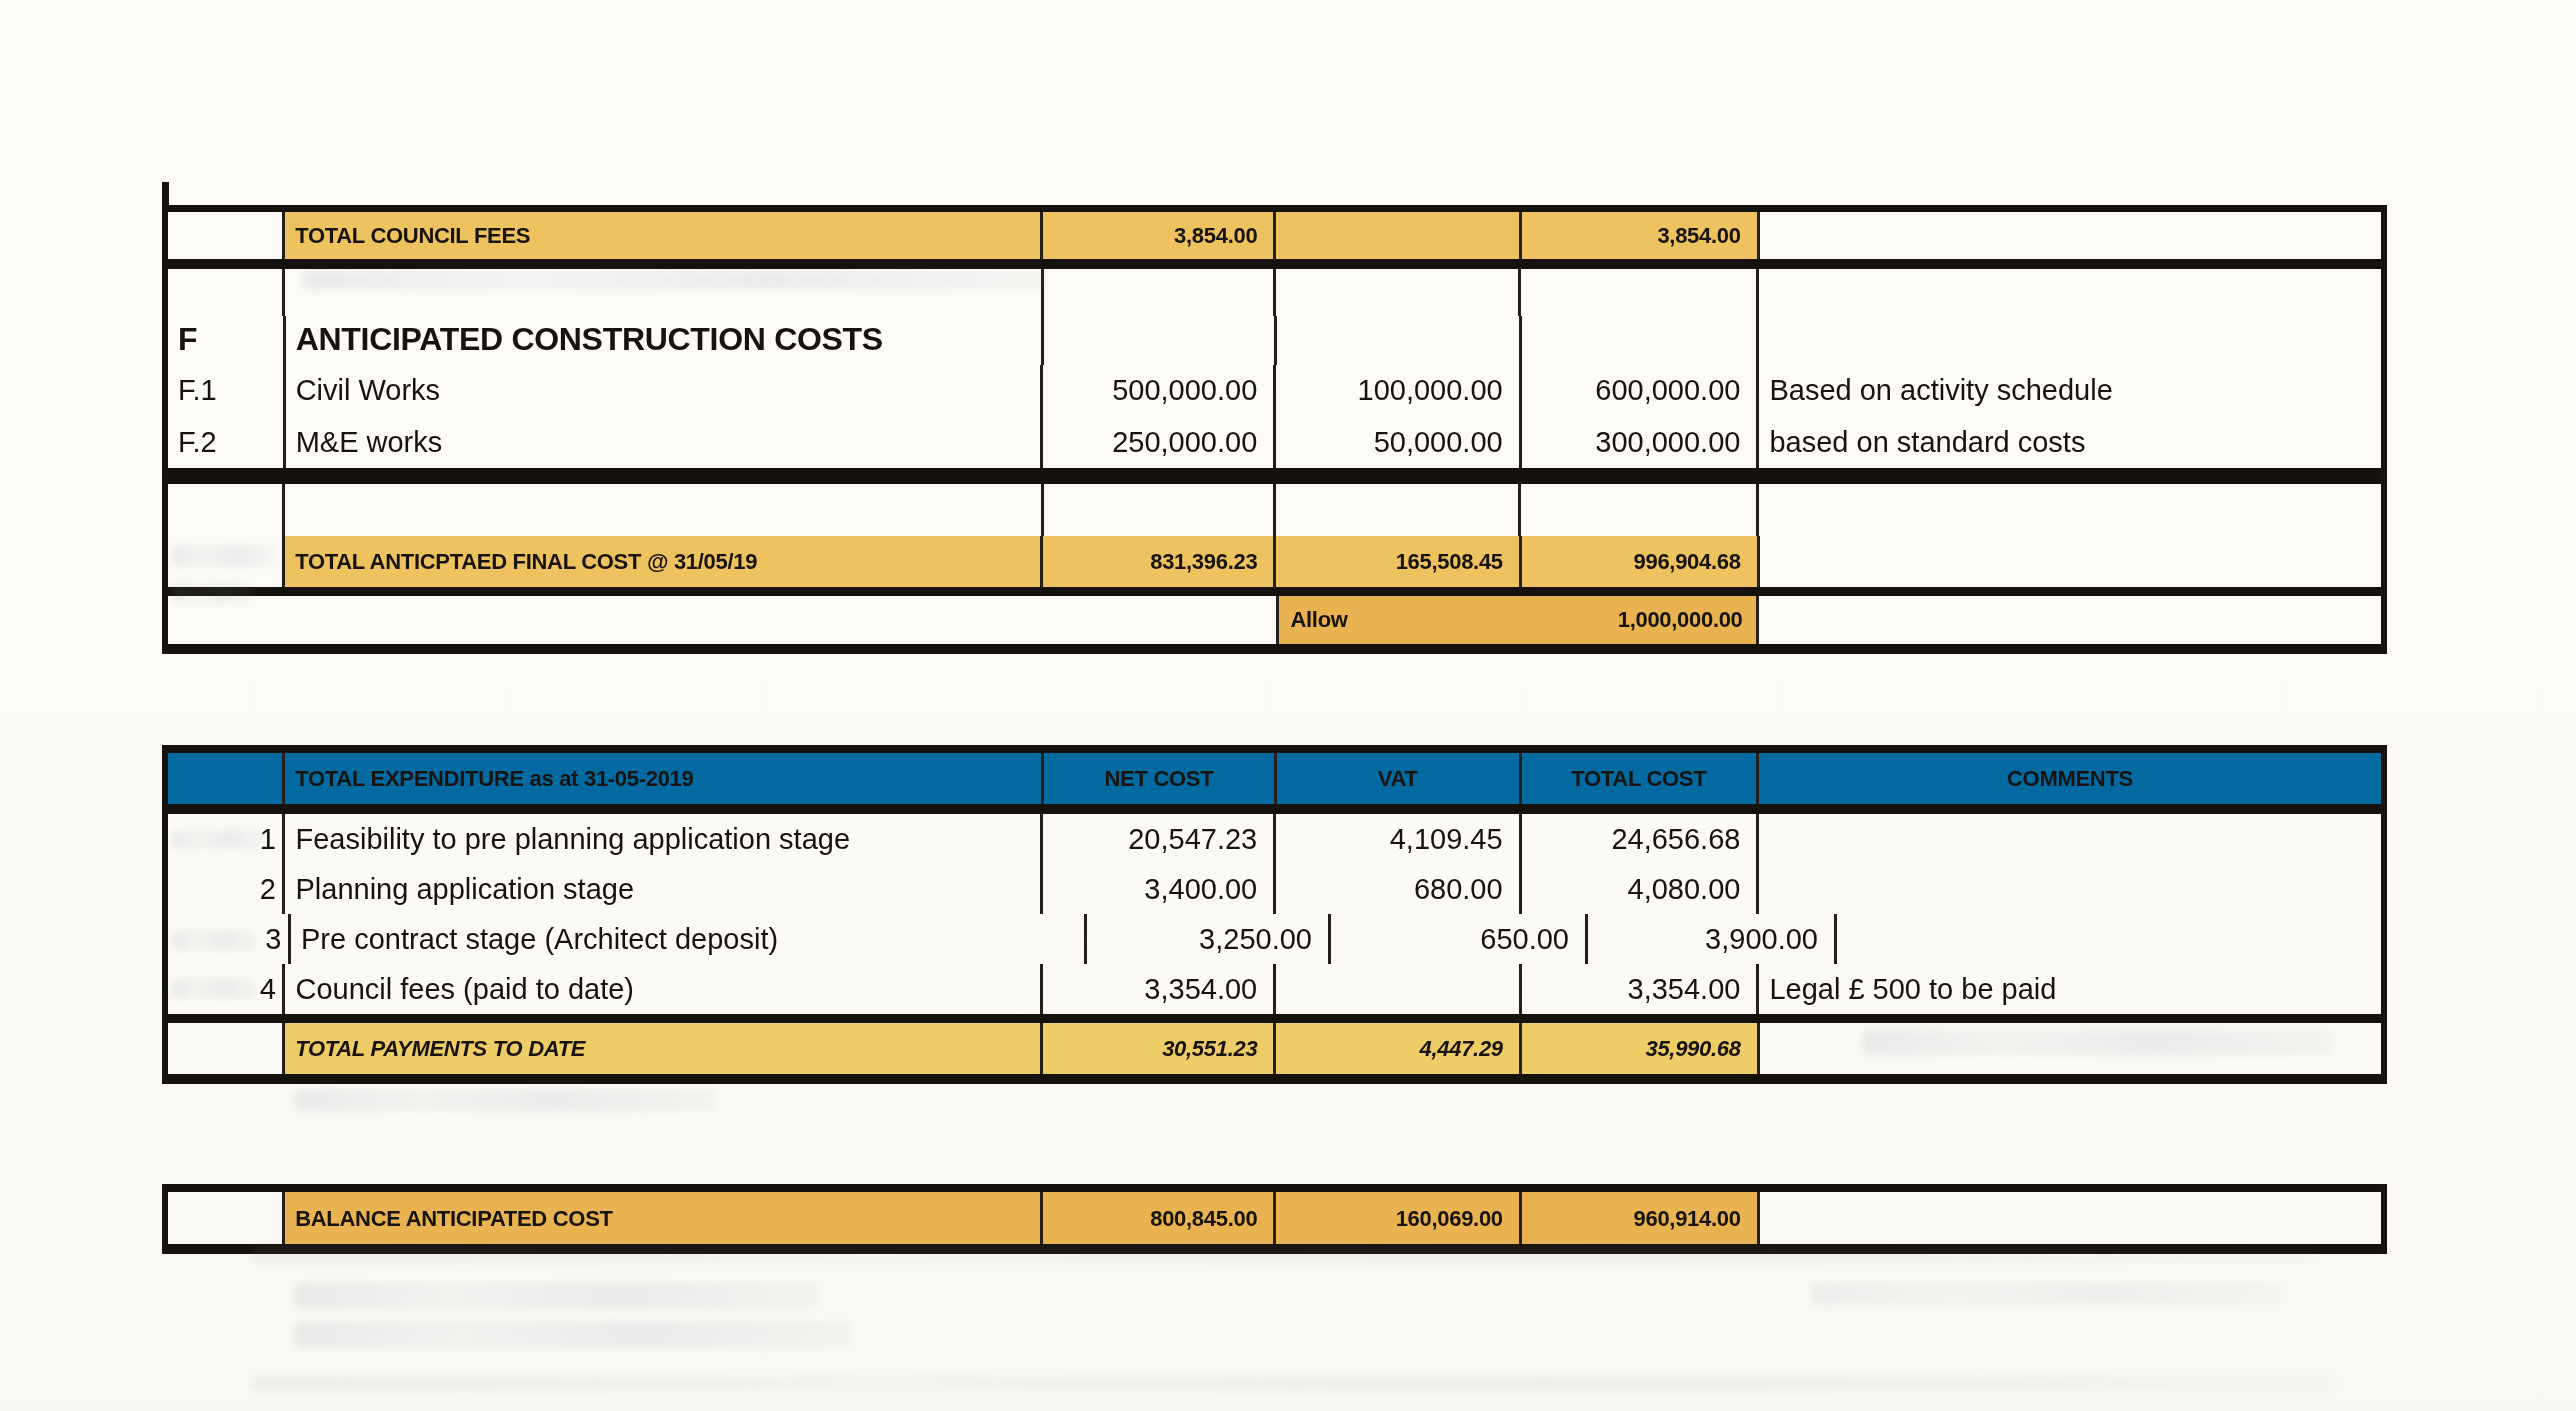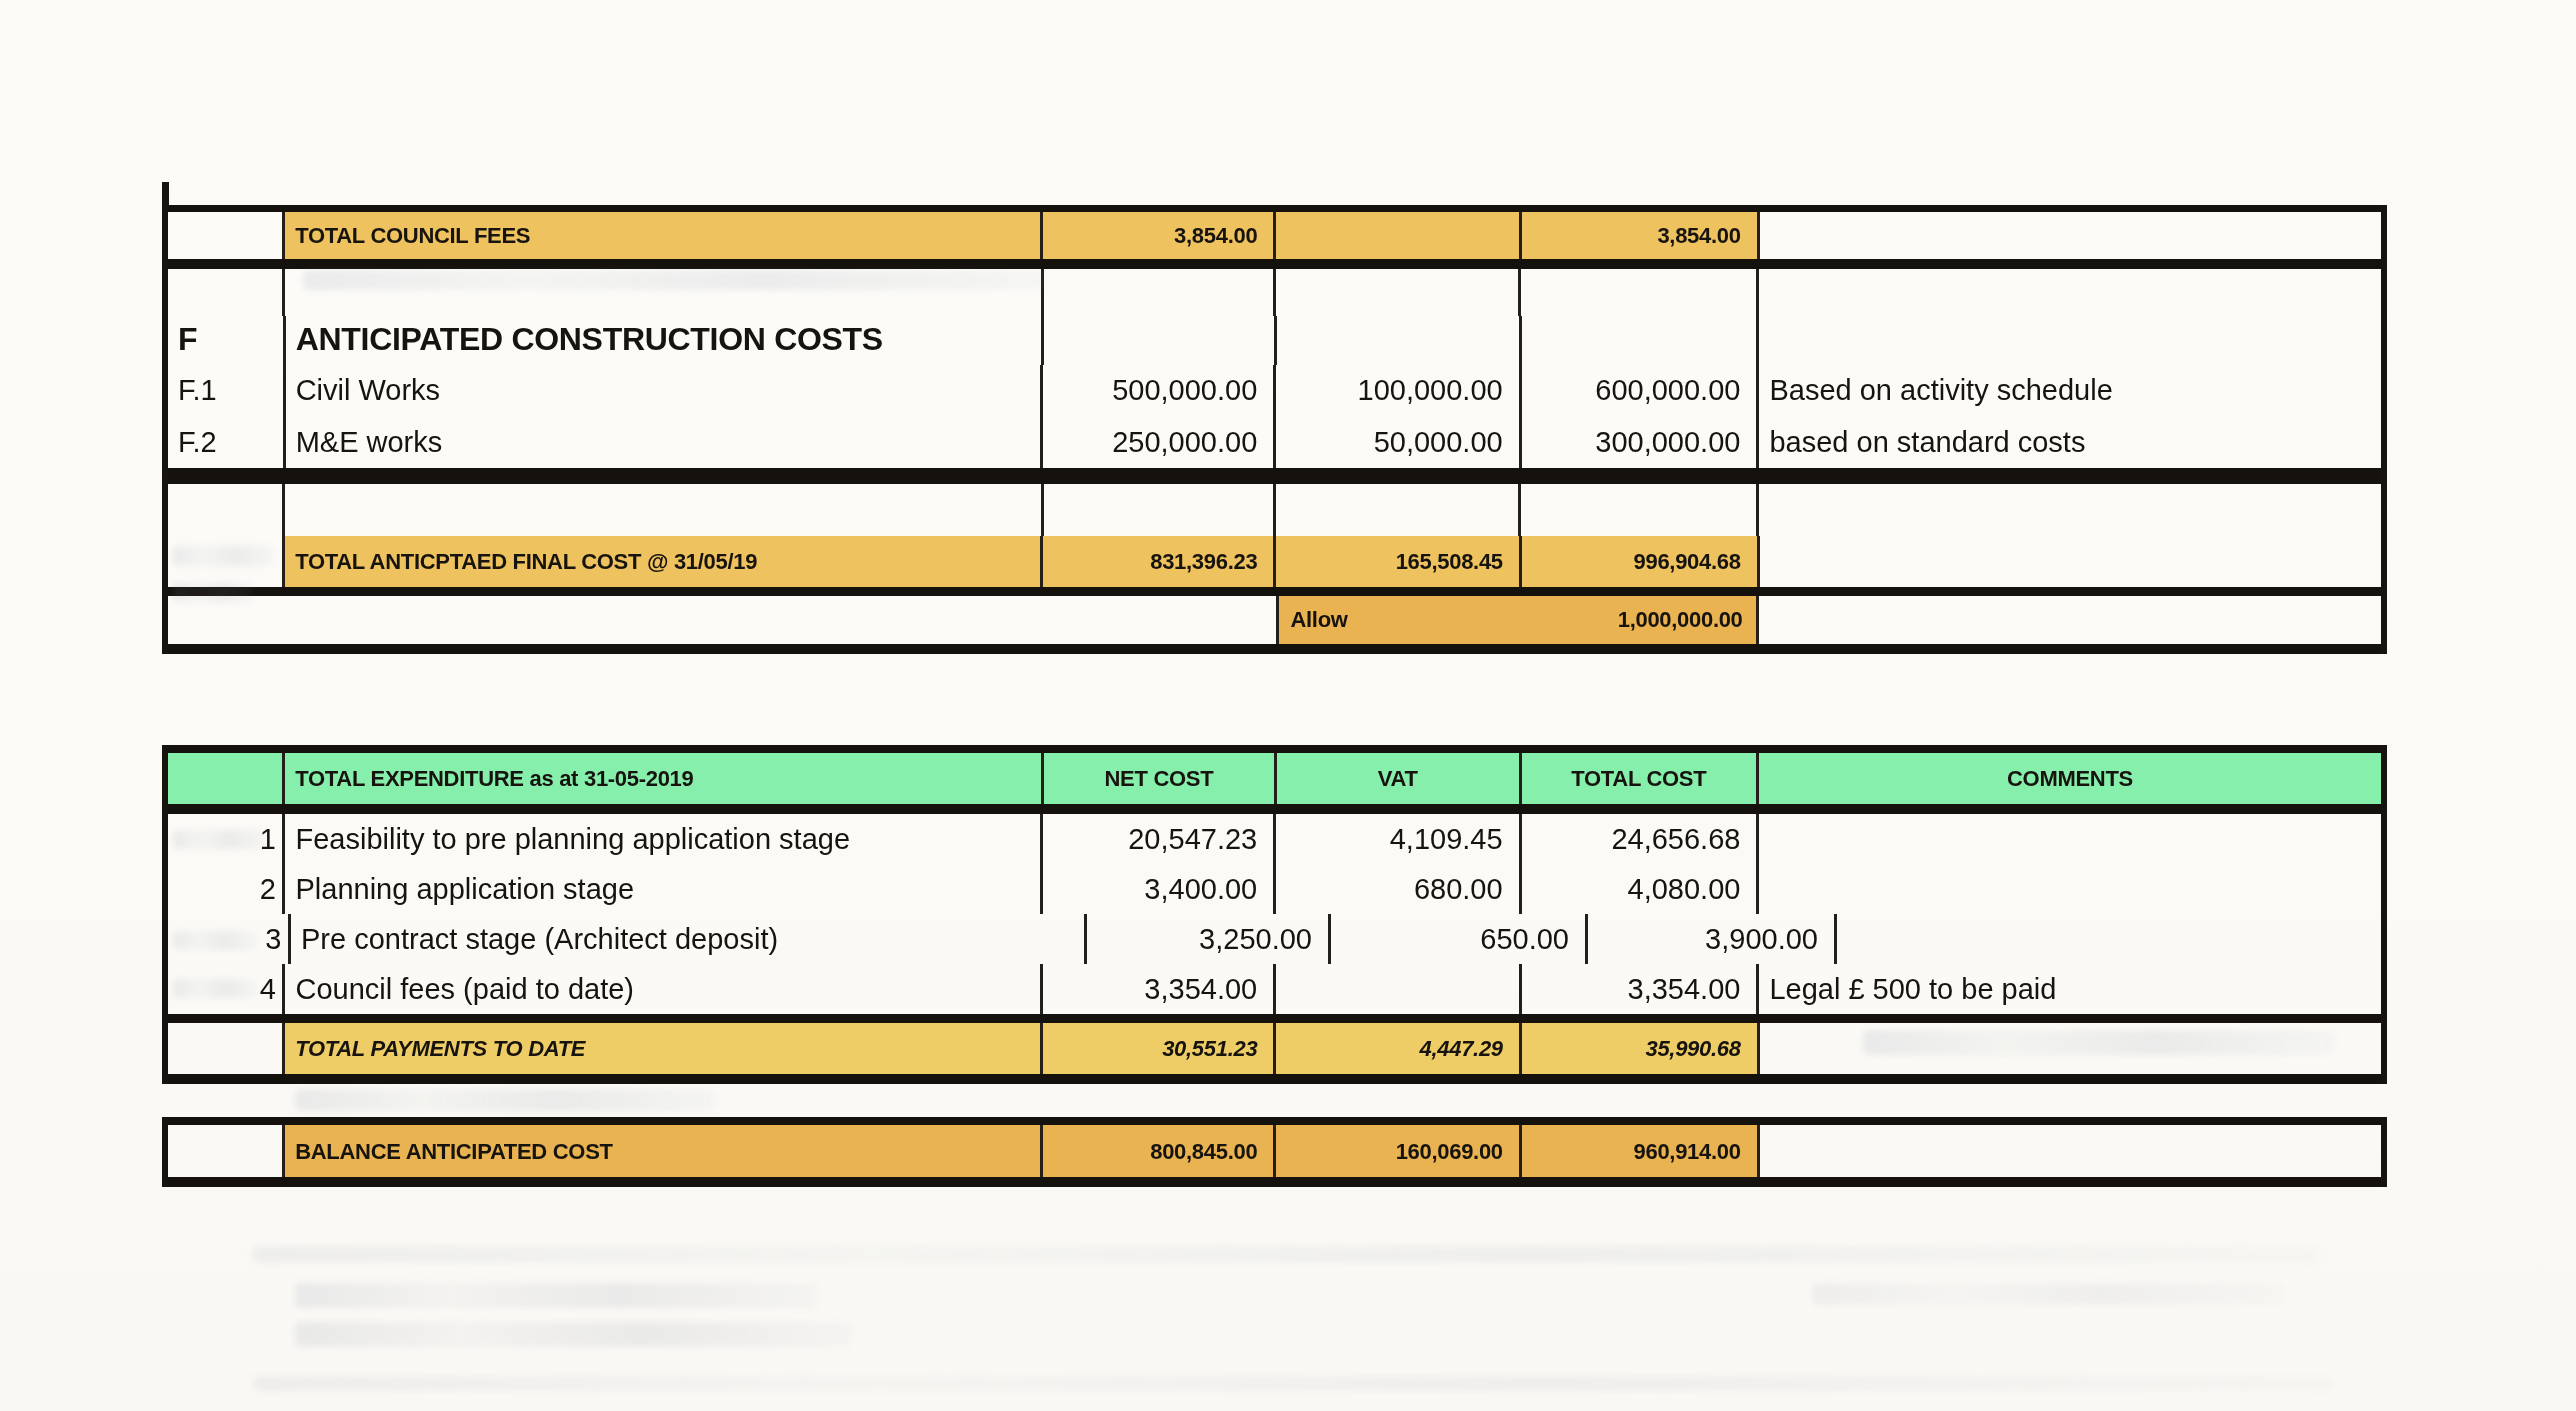--- a/index.html
+++ b/index.html
@@ -22,21 +22,21 @@
   .c4{width:249px;}
   .c5{width:653px;}
   .wblank{width:1163px;}
   .wpair{width:506px;}
   .lbl{padding-left:10px;justify-content:flex-start;}
   .num{justify-content:flex-end;padding-right:16px;}
   .ctr{justify-content:center;}
   .bold{font-weight:700;font-size:22px;letter-spacing:-0.3px;}
   .big{font-weight:700;font-size:32px;letter-spacing:-0.3px;}
   .yellow{background:#edc25f;}
-  .hdr-yellow{background:#86efac;}
+  .hdr-yellow{background:#0369a1;}
   .pay-yellow{background:#efcd66;font-style:italic;}
   .orange{background:#e9b351;}
   .hrule{background:#15110c;width:100%;}
   .h8{height:6.7px;}
   .h10{height:8.4px;}
   .h12{height:10px;}
   .ghost{position:absolute;pointer-events:none;filter:blur(3.4px);opacity:.5;border-radius:5px;
     background:linear-gradient(90deg,rgba(125,136,158,.28),rgba(150,160,180,.14) 30%,rgba(125,136,158,.26) 62%,rgba(150,160,180,.10));}
   .tail{position:absolute;background:#17130e;}
 </style>
@@ -188,21 +188,21 @@
     <div class="cell c1 vr pay-yellow lbl bold">TOTAL PAYMENTS TO DATE</div>
     <div class="cell c2 vr pay-yellow num bold">30,551.23</div>
     <div class="cell c3 vr pay-yellow num bold">4,447.29</div>
     <div class="cell c4 vr pay-yellow num bold">35,990.68</div>
     <div class="cell c5"></div>
   </div>
 
   <div class="hrule h12"></div>
 </div>
 
-<div class="tbl" style="left:162px;top:1117px;width:2225px;">
+<div class="tbl" style="left:162px;top:1184px;width:2225px;">
   <div class="hrule h10"></div>
 
   <div class="row" style="height:52px;">
     <div class="cell c0 vr"></div>
     <div class="cell c1 vr orange lbl bold">BALANCE ANTICIPATED COST</div>
     <div class="cell c2 vr orange num bold">800,845.00</div>
     <div class="cell c3 vr orange num bold">160,069.00</div>
     <div class="cell c4 vr orange num bold">960,914.00</div>
     <div class="cell c5"></div>
   </div>

